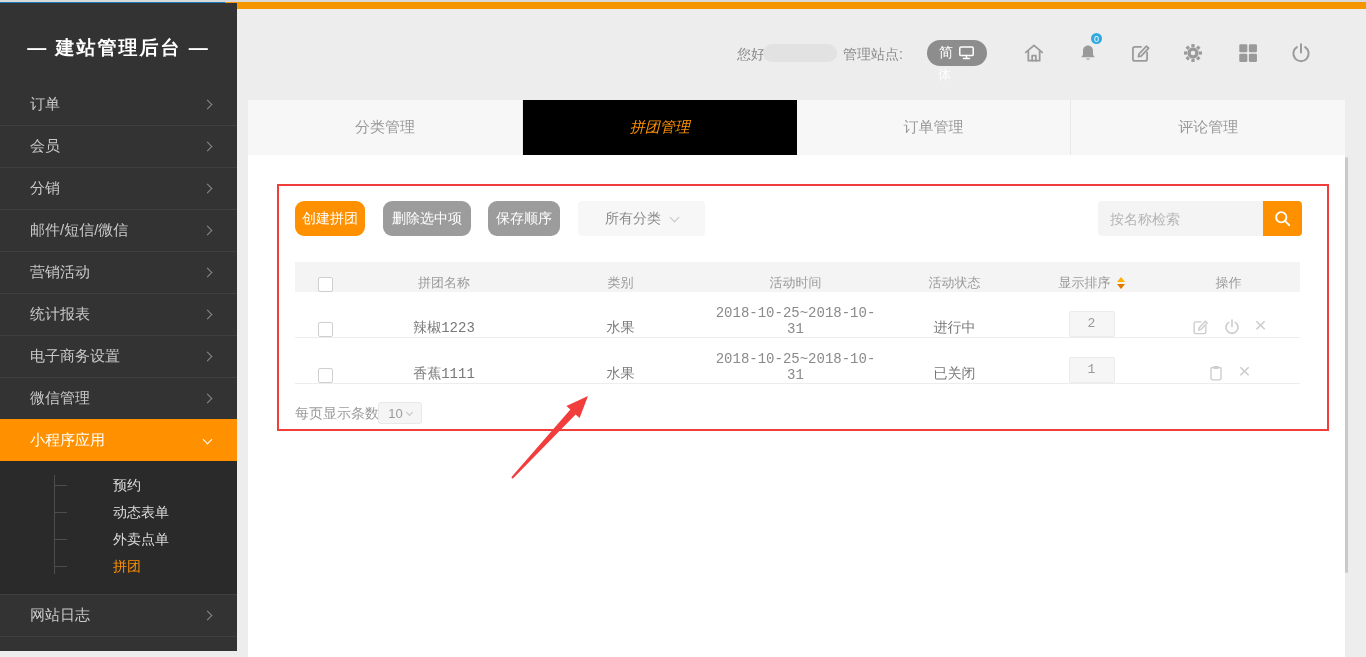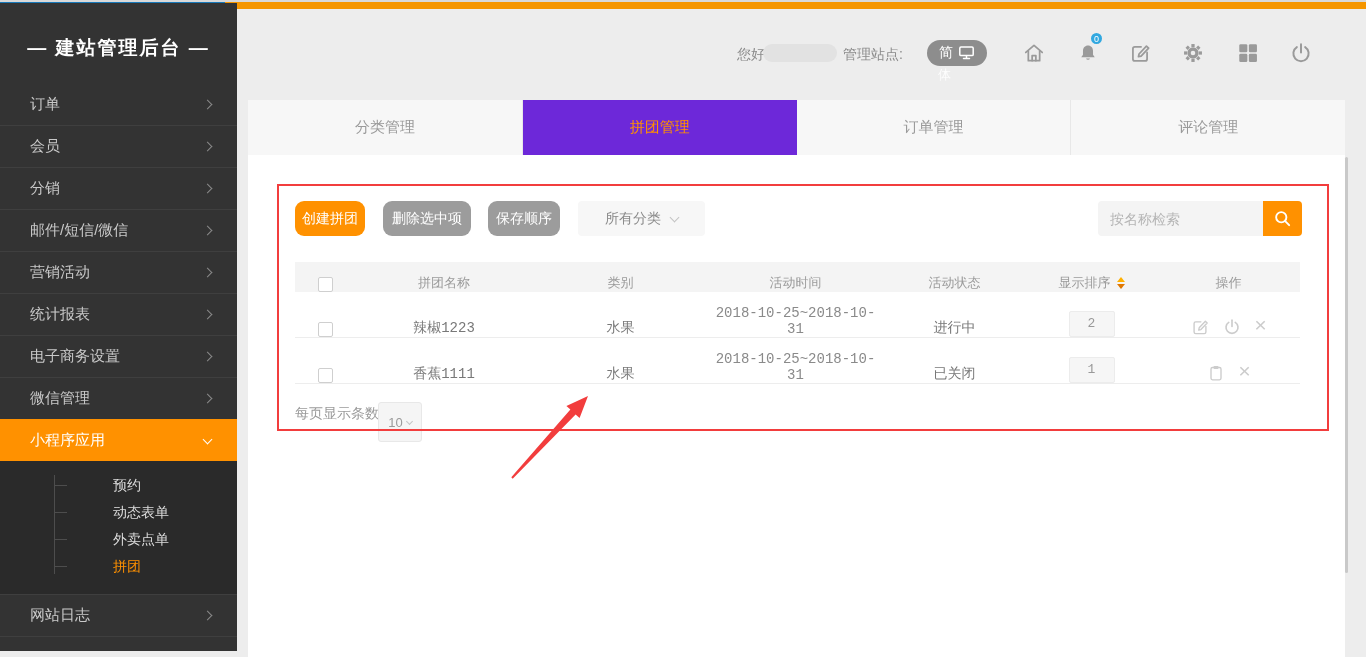--- a/index.html
+++ b/index.html
@@ -42,21 +42,21 @@
   .tb-icon { position:absolute; top:41px; width:24px; height:24px; cursor:pointer; }
   .badge { position:absolute; left:1089px; top:31px; min-width:15px; height:15px; border-radius:8px;
            background:#31a8e0; border:2px solid #ededed; color:#fff; font-size:9px;
            display:flex; align-items:center; justify-content:center; }
 
   
   .tabbar { position:absolute; left:248px; top:100px; width:1097px; height:55px; display:flex; }
   .tab { flex:1; display:flex; align-items:center; justify-content:center;
          background:#f7f7f7; color:#9a9a9a; font-size:15px; border-right:1px solid #e8e8e8; cursor:pointer; }
   .tab:last-child { border-right:none; }
-  .tab.active { background:#6d28d9; color:#ff9100; border-right:none; }
+  .tab.active { background:#000000; color:#ff9100; border-right:none;font-style:italic; }
 
   
   .panel { position:absolute; left:248px; top:155px; width:1097px; height:502px; background:#fff; }
   .vscroll { position:absolute; left:1345px; top:157px; width:3px; height:416px; background:#c9c9c9; border-radius:2px; }
 
   
   .btn { position:absolute; top:201px; height:35px; border:none; border-radius:9px;
          color:#fff; font-size:14px; cursor:pointer; font-family:inherit; }
   .btn-orange { background:#ff9100; }
   .btn-gray { background:#9c9c9c; }
@@ -84,21 +84,21 @@
   .sort-arrows { display:flex; flex-direction:column; gap:2px; }
   .arr-up { width:0;height:0;border-left:4px solid transparent;border-right:4px solid transparent;border-bottom:5px solid #ffb000; }
   .arr-dn { width:0;height:0;border-left:4px solid transparent;border-right:4px solid transparent;border-top:5px solid #e07800; }
   .sort-box { width:46px; height:26px; background:#f6f6f6; border:1px solid #ececec; border-radius:2px;
               text-align:center; line-height:24px; color:#999; font-size:13px; }
   .op-ico { width:20px; height:20px; cursor:pointer; }
   .op-x { color:#ccc; font-size:21px; line-height:20px; cursor:pointer; }
 
   
   .pag-label { position:absolute; left:295px; top:405px; color:#9a9a9a; font-size:14px; }
-  .mini-select { position:absolute; left:378px; top:402px; width:44px; height:40px; background:#f5f5f5;
+  .mini-select { position:absolute; left:378px; top:402px; width:44px; height:22px; background:#f5f5f5;
                  border:1px solid #e8e8e8; border-radius:3px; display:flex; align-items:center; justify-content:center;
                  gap:4px; color:#9a9a9a; font-size:13px; cursor:pointer; }
   .mini-select .chev { width:5px; height:5px; margin-top:-2px; }
 
   
   .anno-rect { position:absolute; left:277px; top:184px; width:1052px; height:247px;
                border:2px solid #f23d3d; pointer-events:none; }
   .anno-arrow { position:absolute; left:500px; top:385px; pointer-events:none; }
 
   svg { display:block; }

